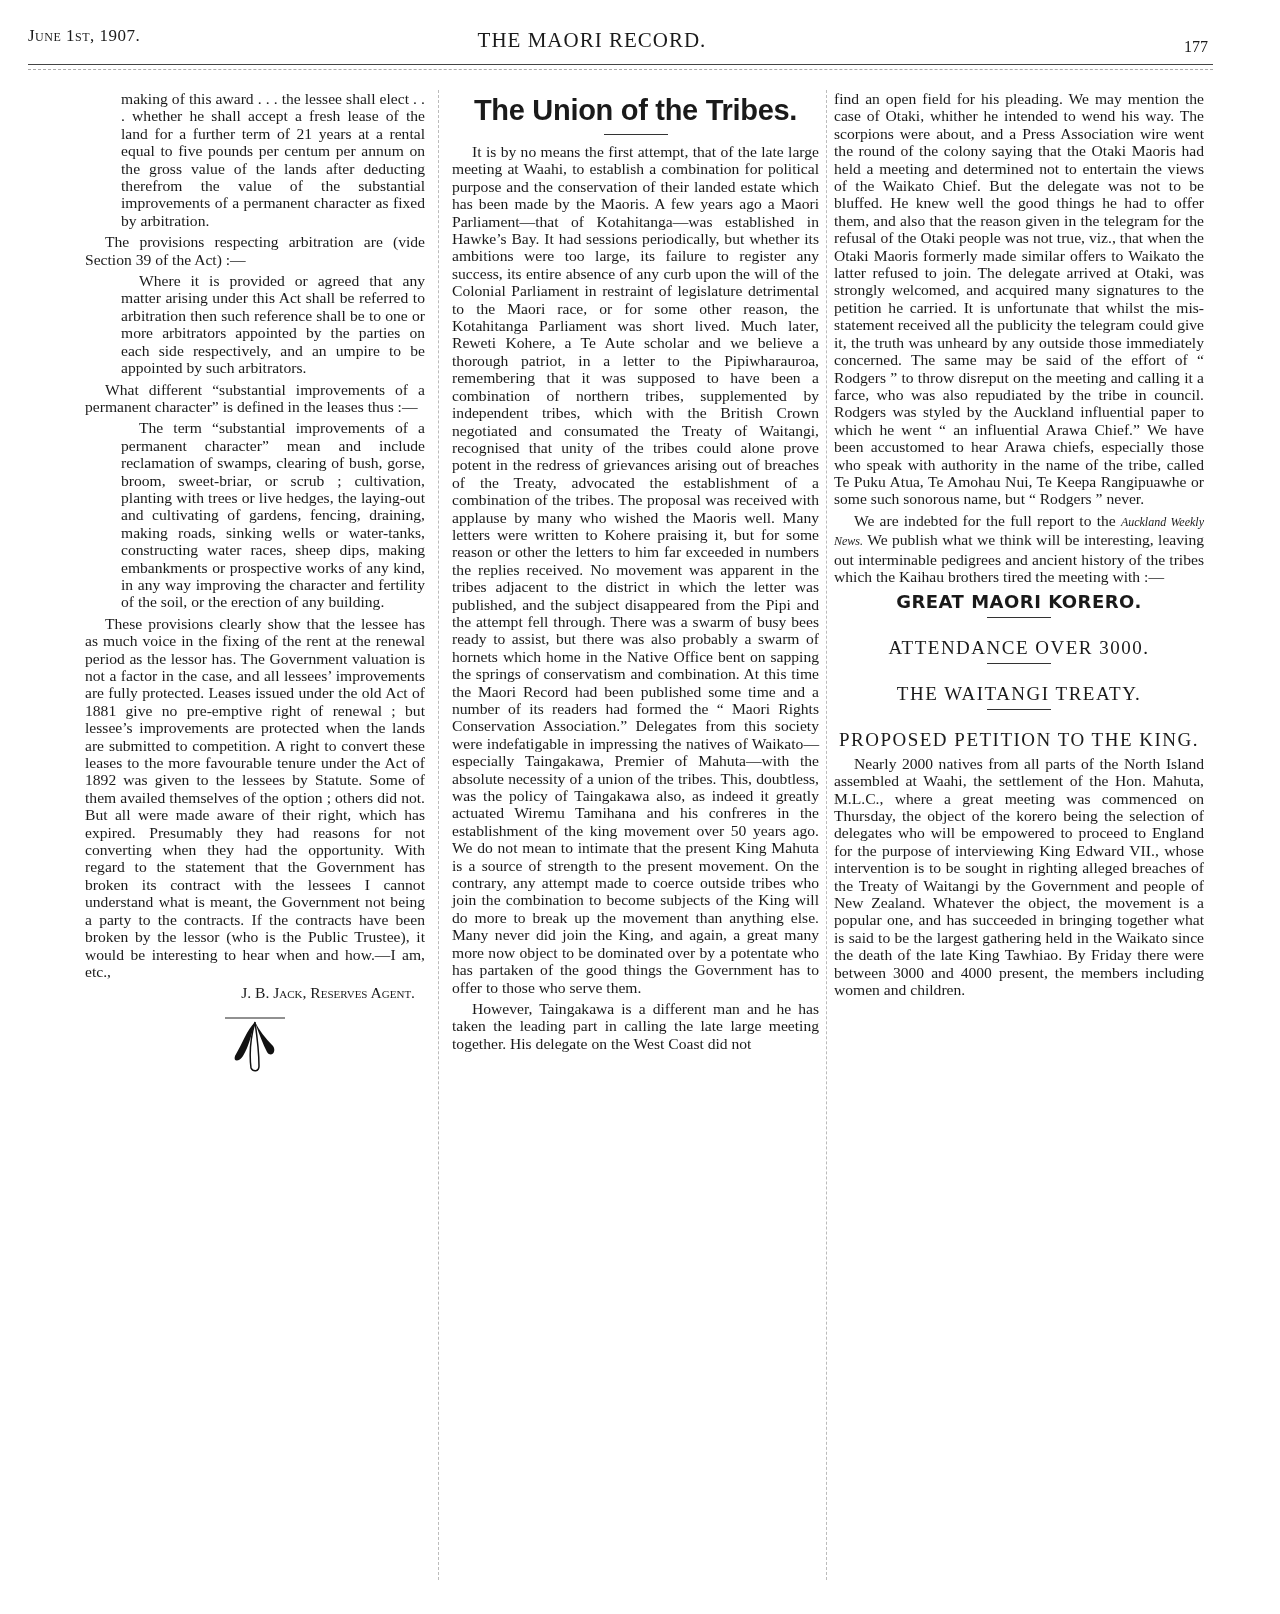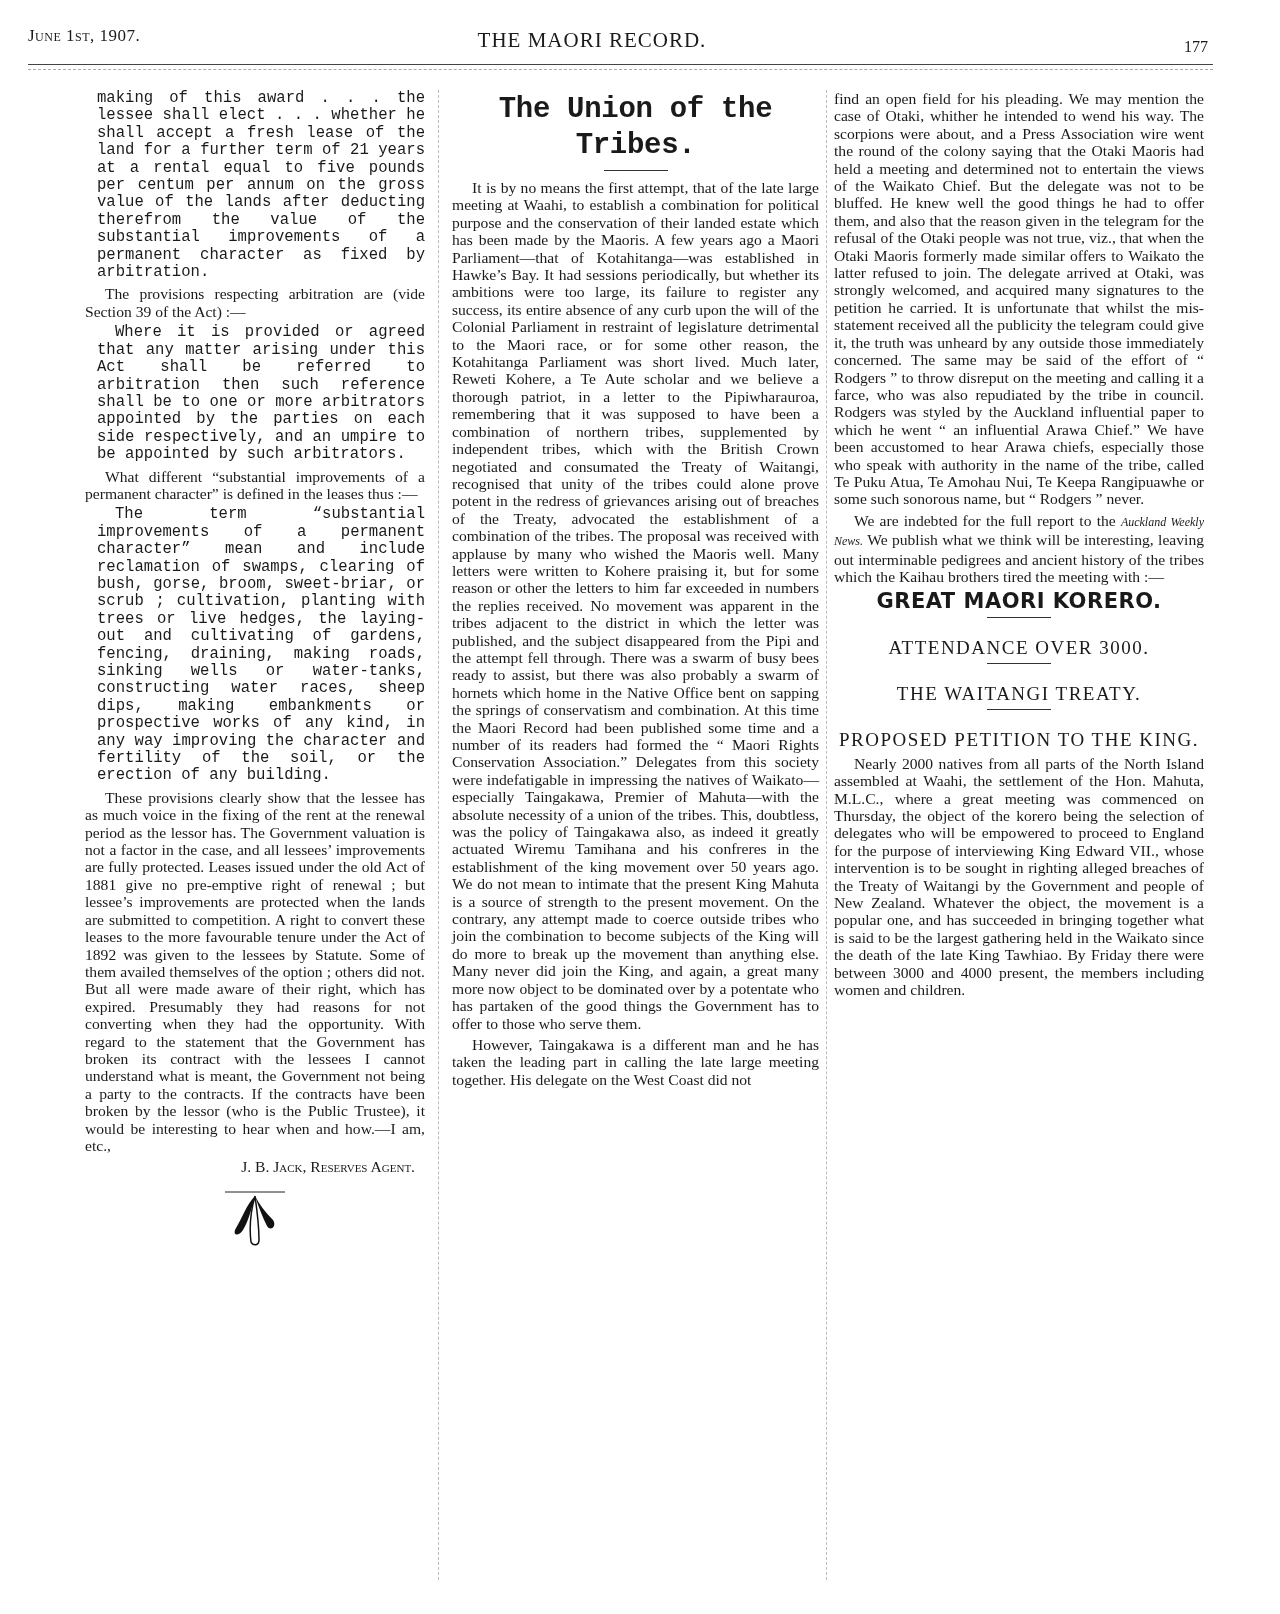--- a/index.html
+++ b/index.html
@@ -8,35 +8,35 @@
   .header { position: absolute; top: 0; left: 0; width: 1280px; height: 80px; }
   .hdr-date { position: absolute; left: 28px; top: 26px; font-size: 17px; font-variant: small-caps; letter-spacing: 0.5px; }
   .hdr-title { position: absolute; left: 0; width: 1184px; top: 28px; text-align: center; font-size: 21px; letter-spacing: 1px; }
   .hdr-page { position: absolute; right: 72px; top: 38px; font-size: 16px; }
   .rule { position: absolute; left: 28px; width: 1185px; top: 64px; height: 0; border-top: 1.5px solid #444; }
   .rule2 { position: absolute; left: 28px; width: 1185px; top: 69px; height: 0; border-top: 1px dashed #aaa; }
 
   .col { position: absolute; top: 90px; font-size: 15.6px; line-height: 17.4px; text-align: justify; }
   .col p { margin: 0 0 4px 0; text-indent: 20px; }
   .col p.noindent { text-indent: 0; }
-  .col p.quote { margin-left: 12px; text-indent: 18px; font-family: Liberation Mono, monospace; }
+  .col p.quote { margin-left: 36px; text-indent: 18px; }
   .col1 { left: 85px; width: 340px; }
   .col2 { left: 452px; width: 367px; }
   .col3 { left: 834px; width: 370px; }
   .vline { position: absolute; top: 90px; height: 1490px; border-left: 1px dashed #bbb; }
   .v1 { left: 438px; } .v2 { left: 826px; }
 
   .signature { text-align: right; margin-top: 4px; padding-right: 10px; }
   .sc { font-variant: small-caps; }
   .ornament { display: block; margin: 14px auto 0 auto; width: 60px; height: 60px; }
 
-  .article-title { font-family: Liberation Mono, monospace; font-weight: bold; font-size: 29px;
+  .article-title { font-family: Liberation Sans, sans-serif; font-weight: bold; font-size: 29px;
                    line-height: 36px; text-align: center; margin: 2px 0 6px 0; letter-spacing: -0.3px; }
   .short-rule { width: 64px; border-top: 1px solid #333; margin: 6px auto 8px auto; }
-  .head-big { font-family: "DejaVu Sans", sans-serif; font-weight: bold; font-size: 21px; text-align: center; margin: 8px 0 2px 0; letter-spacing: 0.5px; }
+  .head-big { font-family: "DejaVu Sans", sans-serif; font-weight: bold; font-size: 18px; text-align: center; margin: 8px 0 2px 0; letter-spacing: 0.5px; }
   .head-sub { text-align: center; font-size: 19px; letter-spacing: 1.5px; margin: 20px 0 2px 0; line-height: 19px; }
   .italic-small { font-style: italic; font-size: 12px; }
 </style>
 </head>
 <body>
 
 <div class="header">
   <div class="hdr-date">June 1st, 1907.</div>
   <div class="hdr-title">THE MAORI RECORD.</div>
   <div class="hdr-page">177</div>

